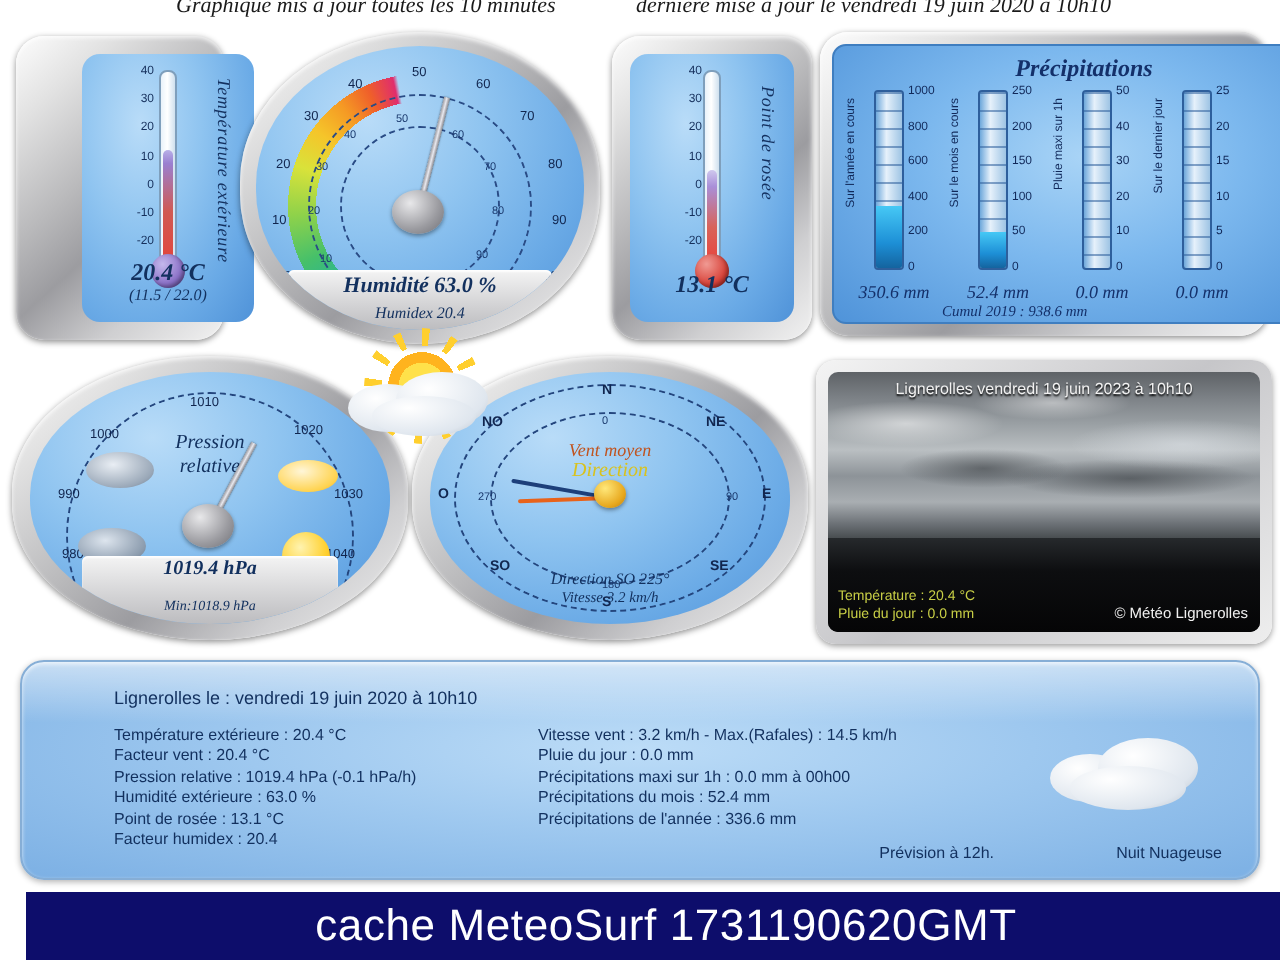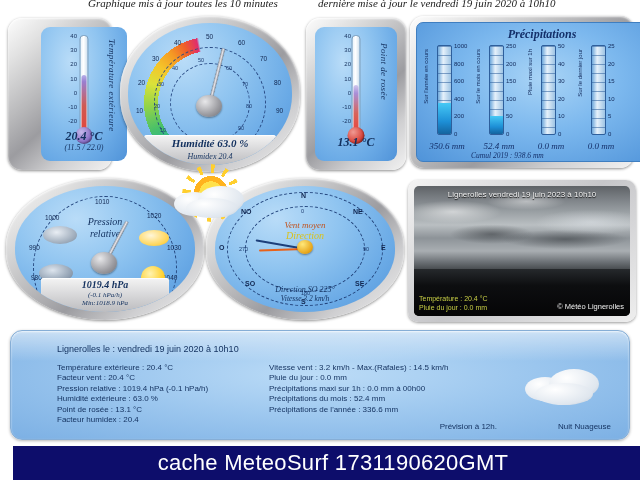--- a/index.html
+++ b/index.html
@@ -509,21 +509,20 @@
     <div class="cloudshape" style="left:28px;top:40px;width:34px;height:18px;background:radial-gradient(ellipse at 40% 35%,#e9eef4,#9aa8b8 70%,#6d7b8c)"></div>
     <div class="cloudshape" style="left:24px;top:78px;width:34px;height:18px;background:radial-gradient(ellipse at 40% 35%,#dde5ee,#8c9cae 70%,#5f6e80)"></div>
     <div class="cloudshape" style="left:124px;top:44px;width:30px;height:16px;background:radial-gradient(ellipse at 40% 35%,#fff6d8,#ffd34f 70%,#f0a81e)"></div>
     <div class="cloudshape" style="left:126px;top:80px;width:24px;height:24px;background:radial-gradient(circle at 38% 32%,#fff3b0,#ffd02e 60%,#f0a40e)"></div>
 
     <div class="needle" style="left:88px;top:30px;width:3px;height:48px;transform:rotate(28deg)"></div>
     <div class="gauge-hub" style="left:76px;top:66px"></div>
 
     <div class="gauge-plate" style="bottom:0;width:128px;height:34px"></div>
     <div class="readout big" style="bottom:22px;font-size:10px">1019.4 hPa</div>
-    <div class="readout small" style="bottom:13px;font-size:7px">(-0.1 hPa/h)</div>
     <div class="readout small" style="bottom:5px;font-size:7px">Min:1018.9 hPa</div>
   </div>
 </div>
 
 <div class="bezel round wind-panel">
   <div class="face round">
     <div class="wind-ring" style="left:12px;top:6px;width:156px;height:114px"></div>
     <div class="wind-ring" style="left:30px;top:20px;width:120px;height:86px"></div>
 
     <div class="wind-card" style="left:86px;top:6px">N</div>

